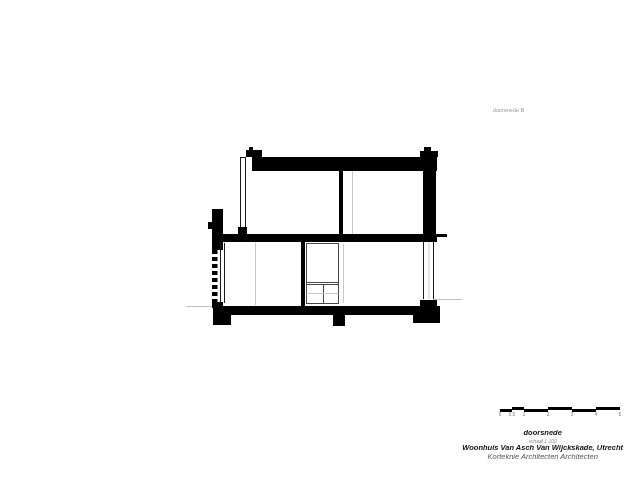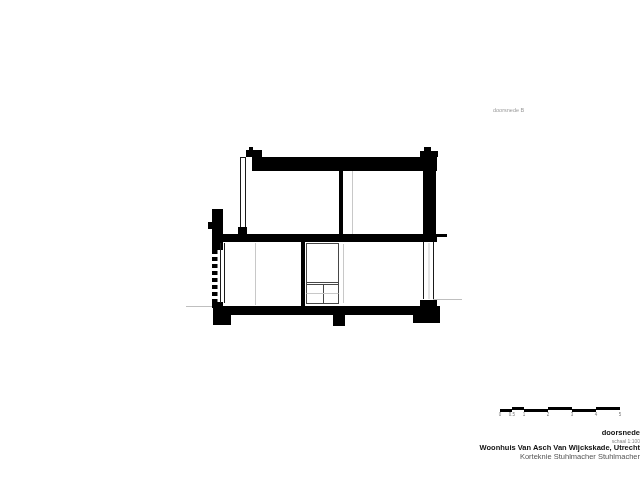--- a/index.html
+++ b/index.html
@@ -26,21 +26,21 @@
   .scalebar .baseline { position: absolute; left: 0; top: 6px; width: 120px; height: 1px; background: #000; }
   .scalebar .seg { position: absolute; height: 2.5px; background: #000; }
   .scalebar .seg.hi { top: 3.5px; }
   .scalebar .seg.lo { top: 6px; }
   .scalebar .tick-label {
     position: absolute; top: 8.5px;
     font-size: 4.5px; color: #777;
     transform: translateX(-50%); white-space: nowrap;
   }
 
-  .titleblock { position: absolute; right: 0; top: 429px; text-align: right; }
+  .titleblock { position: absolute; right: 17px; top: 429px; text-align: center; font-style: italic; }
   .titleblock .drawing-title { font-size: 7.5px; font-weight: bold; color: #111; line-height: 1.15; }
   .titleblock .drawing-scale { font-size: 5px; color: #8a8a8a; line-height: 1.2; }
   .titleblock .project-name  { font-size: 7.5px; font-weight: bold; color: #111; line-height: 1.15; }
   .titleblock .architect-name{ font-size: 7.5px; color: #555; line-height: 1.15; margin-top: 1px; }
 </style>
 </head>
 <body>
 
 <div class="canvas">
 
@@ -138,16 +138,16 @@
     <span class="tick-label" style="left:48px;">2</span>
     <span class="tick-label" style="left:72px;">3</span>
     <span class="tick-label" style="left:96px;">4</span>
     <span class="tick-label" style="left:120px;">5</span>
   </div>
 
   <div class="titleblock">
     <div class="drawing-title">doorsnede</div>
     <div class="drawing-scale">schaal 1:100</div>
     <div class="project-name">Woonhuis Van Asch Van Wijckskade, Utrecht</div>
-    <div class="architect-name">Korteknie Stuhlmacher Stuhlmacher</div>
+    <div class="architect-name">Korteknie Architecten Architecten</div>
   </div>
 
 </div>
 
 </body></html>

